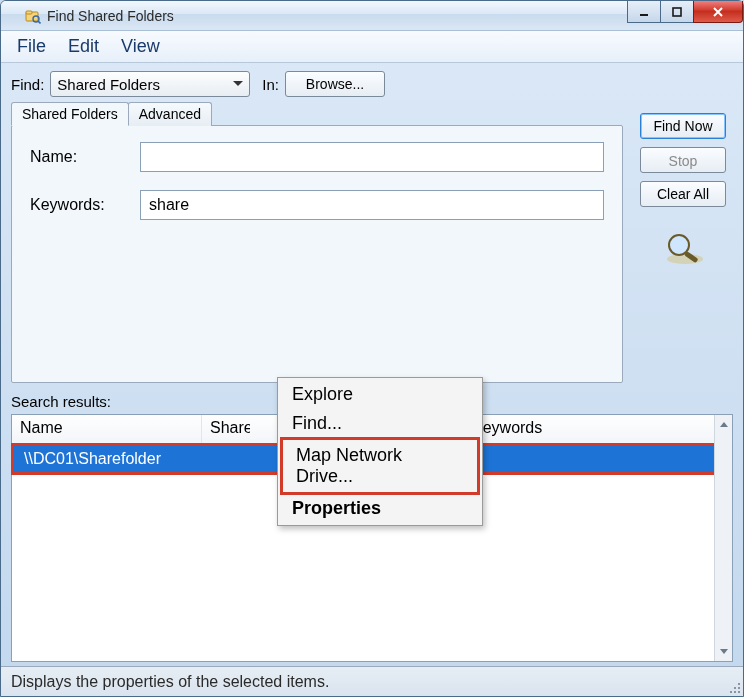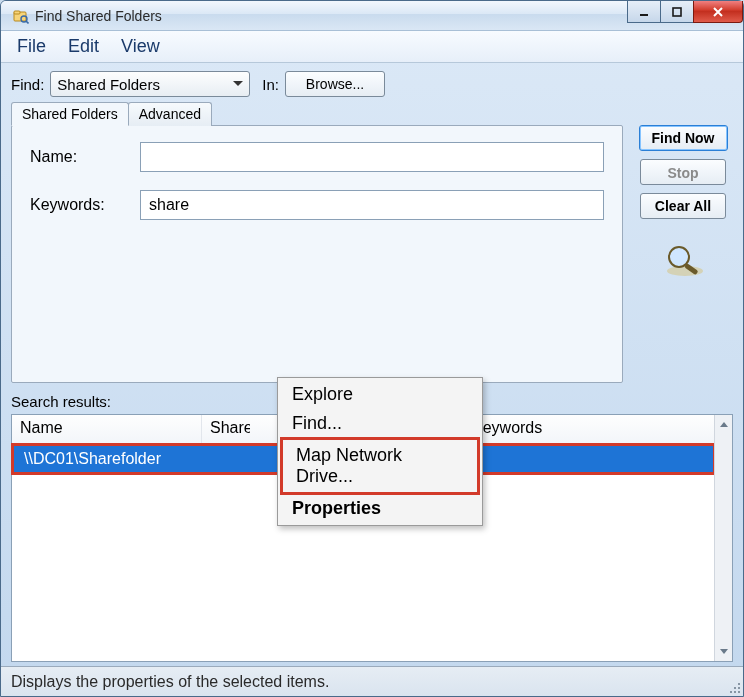--- a/index.html
+++ b/index.html
@@ -22,21 +22,21 @@
     display: flex;
     flex-direction: column;
     position: relative;
   }
   .titlebar {
     height: 30px;
     background: linear-gradient(#f2f7fd, #dbe8f6 45%, #c9dbee 46%, #dae7f5);
     border-bottom: 1px solid #a8bfd6;
     display: flex;
     align-items: center;
-    padding: 0 12px;
+    padding: 0 24px;
     border-radius: 5px 5px 0 0;
     position: relative;
   }
   .titlebar .ticon {
     width: 16px; height: 16px; margin-right: 6px;
   }
   .titlebar .title {
     color: #2a2a2a;
     font-size: 14px;
   }
@@ -166,24 +166,23 @@
     border: 1px solid #8aa0b6;
     background: #fff;
     padding: 2px 8px;
     font-size: 16px;
     width: 100%;
   }
   .sidebtns {
     display: flex;
     flex-direction: column;
     gap: 8px;
-    margin-top: 22px;
+    margin-top: 10px;
     width: 100px;
     align-items: center;
-    font-weight: bold;
   }
   .magnifier {
     margin-top: 14px;
     width: 48px; height: 40px;
   }
   .searchlabel {
     margin-top: 10px;
     font-size: 15px;
   }
   .resultswrap {

